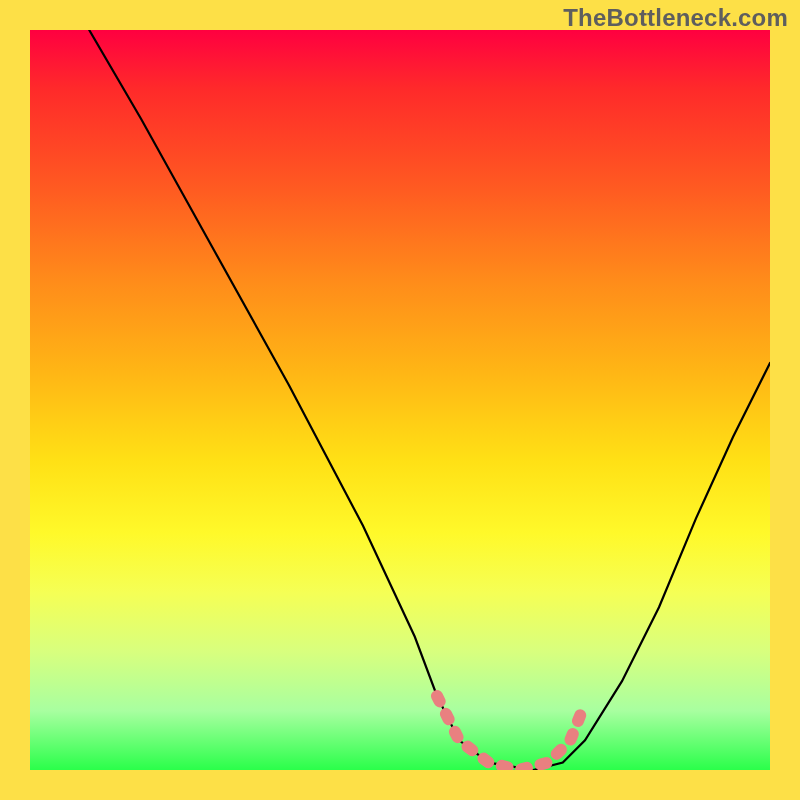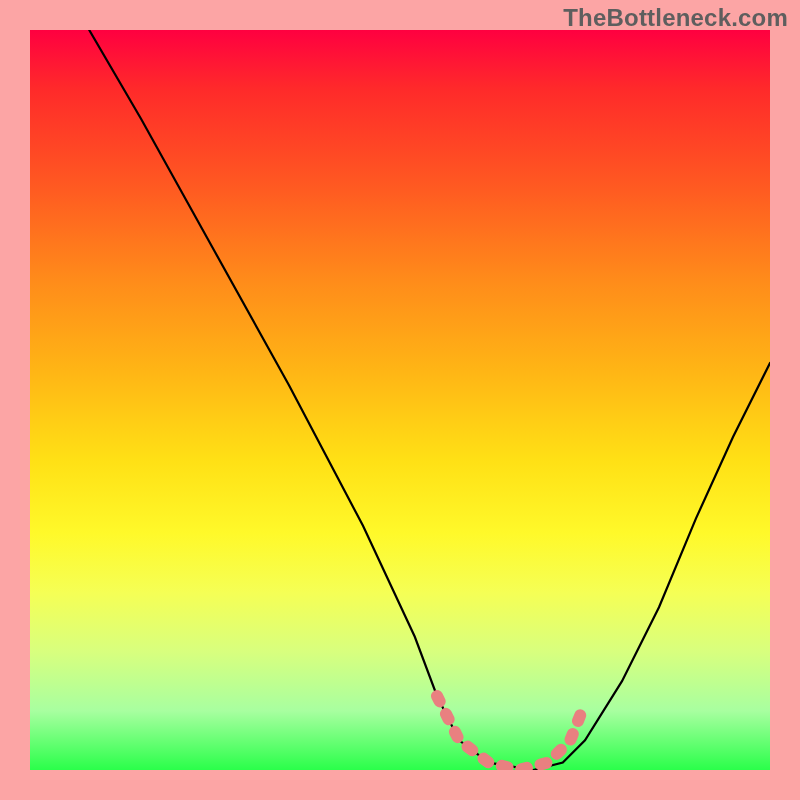--- a/index.html
+++ b/index.html
@@ -9,21 +9,21 @@
     height: 800px;
     background: #000;
     overflow: hidden;
   }
   .frame {
     position: absolute;
     top: 0;
     left: 0;
     width: 800px;
     height: 800px;
-    background: #fca5a5;
+    background: #fde047;
   }
   .plot {
     position: absolute;
     top: 30px;
     left: 30px;
     width: 740px;
     height: 740px;
     background: linear-gradient(
       to bottom,
       #ff0040 0%,

